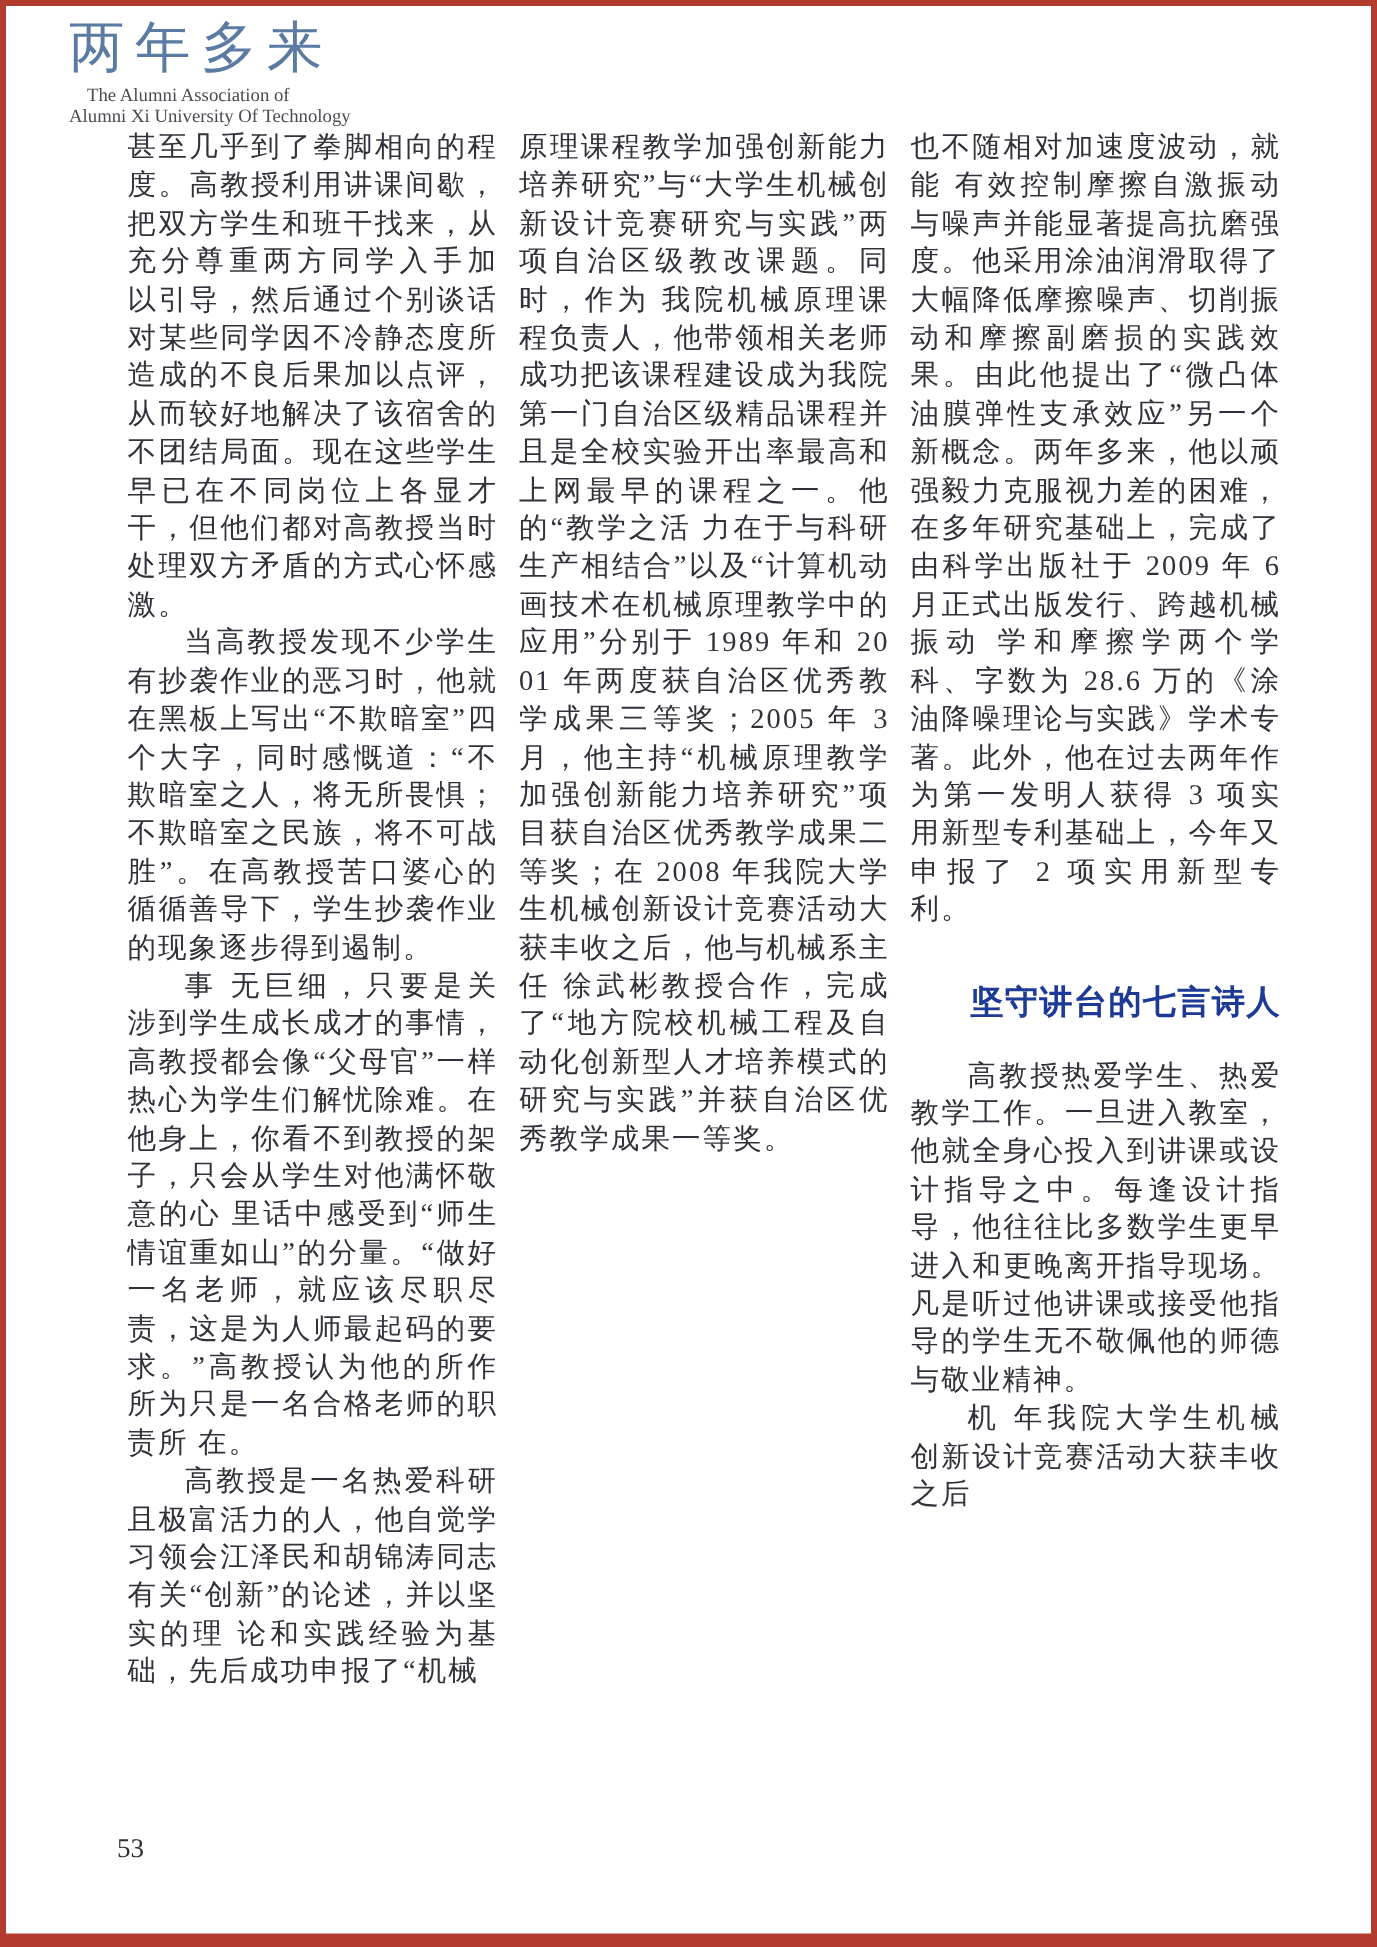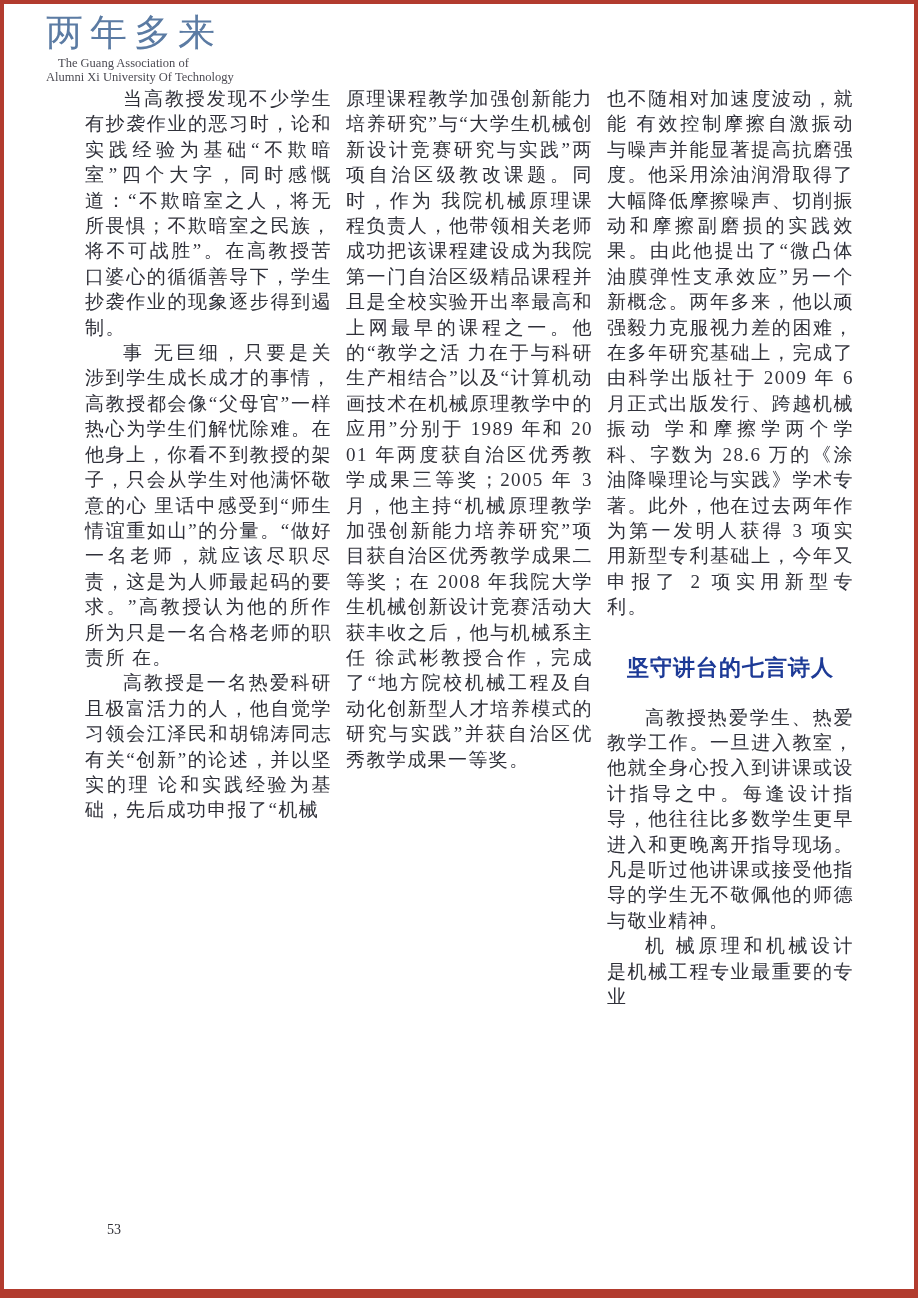--- a/index.html
+++ b/index.html
@@ -66,59 +66,59 @@
   }
   .col p.indent{text-indent:2em;}
   .col h2{
     margin:32px 0 22px 0;
     font-family:"Liberation Sans","DejaVu Sans",sans-serif;
     font-size:22px;
     font-weight:bold;
     color:#1d3a96;
     line-height:31px;
     letter-spacing:1px;
-    text-align:center;
+    text-align:right;
   }
   .page-number{
     position:absolute;
     left:78px;top:1222px;
-    font-size:14px;
+    font-size:18px;
     color:#2e2e34;
-    margin-left:29px;
   }
 </style>
 </head>
 <body>
 
 <div class="page-frame"></div>
 
 <div class="masthead">
   <div class="masthead-title">两年多来</div>
   <div class="masthead-sub">
-    <div class="l1">The Guang Association of</div>
+    <div class="l1">The Alumni Association of</div>
     <div class="l2">Alumni Xi University Of Technology</div>
   </div>
 </div>
 
 <div class="columns">
 
   <div class="col">
-    <p class="indent">当高教授发现不少学生有抄袭作业的恶习时，论和实践经验为基础“不欺暗室”四个大字，同时感慨道：“不欺暗室之人，将无所畏惧；不欺暗室之民族，将不可战胜”。在高教授苦口婆心的循循善导下，学生抄袭作业的现象逐步得到遏制。</p>
+    <p>甚至几乎到了拳脚相向的程度。高教授利用讲课间歇，把双方学生和班干找来，从充分尊重两方同学入手加 以引导，然后通过个别谈话对某些同学因不冷静态度所造成的不良后果加以点评，从而较好地解决了该宿舍的不团结局面。现在这些学生早已在不同岗位上各显才 干，但他们都对高教授当时处理双方矛盾的方式心怀感激。</p>
+    <p class="indent">当高教授发现不少学生有抄袭作业的恶习时，他就在黑板上写出“不欺暗室”四个大字，同时感慨道：“不欺暗室之人，将无所畏惧；不欺暗室之民族，将不可战胜”。在高教授苦口婆心的循循善导下，学生抄袭作业的现象逐步得到遏制。</p>
     <p class="indent">事 无巨细，只要是关涉到学生成长成才的事情，高教授都会像“父母官”一样热心为学生们解忧除难。在他身上，你看不到教授的架子，只会从学生对他满怀敬意的心 里话中感受到“师生情谊重如山”的分量。“做好一名老师，就应该尽职尽责，这是为人师最起码的要求。”高教授认为他的所作所为只是一名合格老师的职责所 在。</p>
     <p class="indent">高教授是一名热爱科研且极富活力的人，他自觉学习领会江泽民和胡锦涛同志有关“创新”的论述，并以坚实的理 论和实践经验为基础，先后成功申报了“机械</p>
   </div>
 
   <div class="col">
     <p>原理课程教学加强创新能力培养研究”与“大学生机械创新设计竞赛研究与实践”两项自治区级教改课题。同时，作为 我院机械原理课程负责人，他带领相关老师成功把该课程建设成为我院第一门自治区级精品课程并且是全校实验开出率最高和上网最早的课程之一。他的“教学之活 力在于与科研生产相结合”以及“计算机动画技术在机械原理教学中的应用”分别于 1989 年和 2001 年两度获自治区优秀教学成果三等奖；2005 年 3 月，他主持“机械原理教学加强创新能力培养研究”项目获自治区优秀教学成果二等奖；在 2008 年我院大学生机械创新设计竞赛活动大获丰收之后，他与机械系主任 徐武彬教授合作，完成了“地方院校机械工程及自动化创新型人才培养模式的研究与实践”并获自治区优秀教学成果一等奖。</p>
   </div>
 
   <div class="col">
     <p>也不随相对加速度波动，就能 有效控制摩擦自激振动与噪声并能显著提高抗磨强度。他采用涂油润滑取得了大幅降低摩擦噪声、切削振动和摩擦副磨损的实践效果。由此他提出了“微凸体油膜弹性支承效应”另一个新概念。两年多来，他以顽强毅力克服视力差的困难，在多年研究基础上，完成了由科学出版社于 2009 年 6 月正式出版发行、跨越机械振动 学和摩擦学两个学科、字数为 28.6 万的《涂油降噪理论与实践》学术专著。此外，他在过去两年作为第一发明人获得 3 项实用新型专利基础上，今年又申报了 2 项实用新型专利。</p>
     <h2>坚守讲台的七言诗人</h2>
     <p class="indent">高教授热爱学生、热爱教学工作。一旦进入教室，他就全身心投入到讲课或设计指导之中。每逢设计指导，他往往比多数学生更早进入和更晚离开指导现场。凡是听过他讲课或接受他指导的学生无不敬佩他的师德与敬业精神。</p>
-    <p class="indent">机 械原理和机械设计是机械工程专业最重要的专业</p>
+    <p class="indent">机 年我院大学生机械创新设计竞赛活动大获丰收之后</p>
   </div>
 
 </div>
 
 <div class="page-number">53</div>
 
 <div class="bottom-bar"></div>
 
 </body></html>

